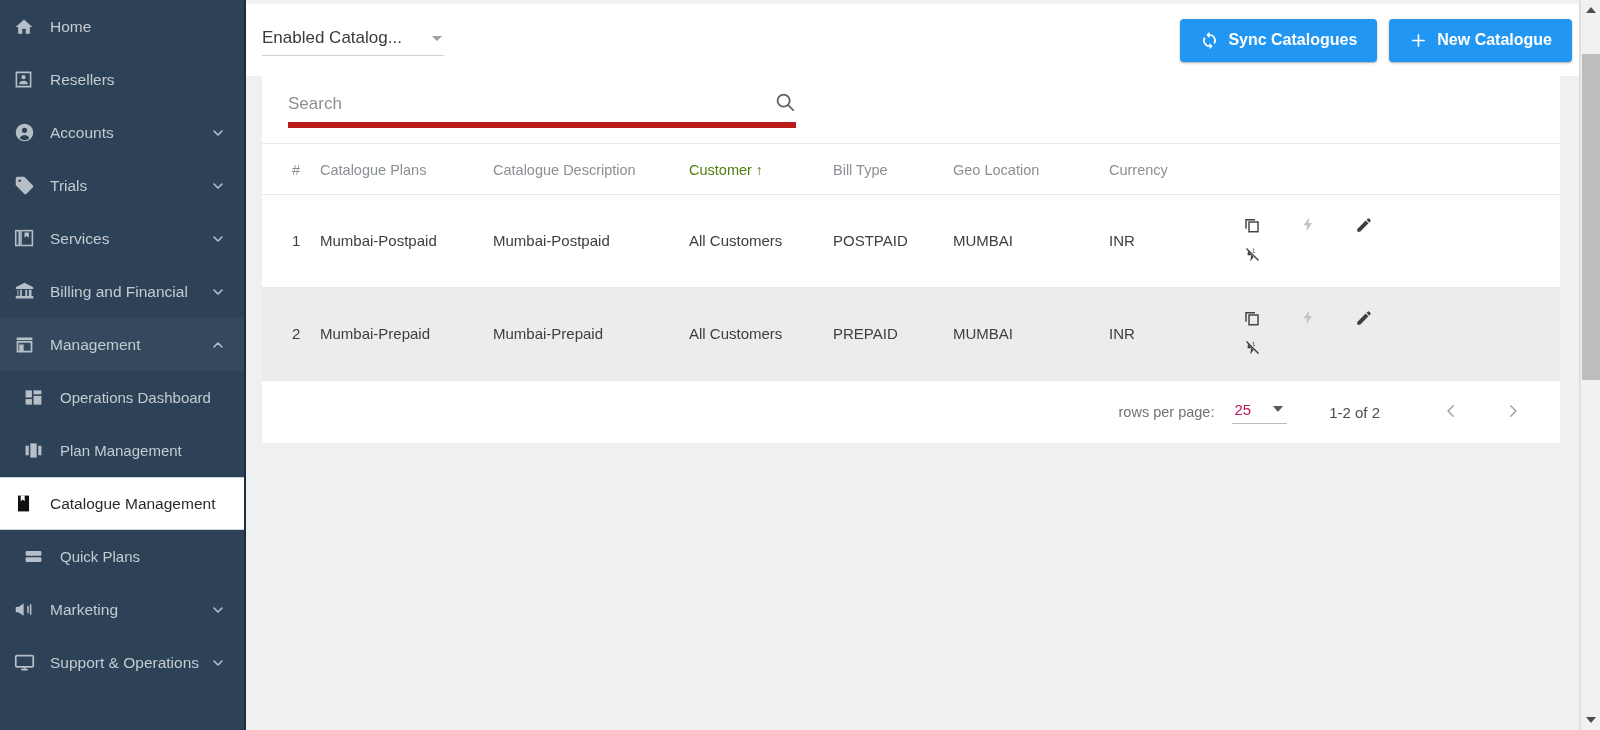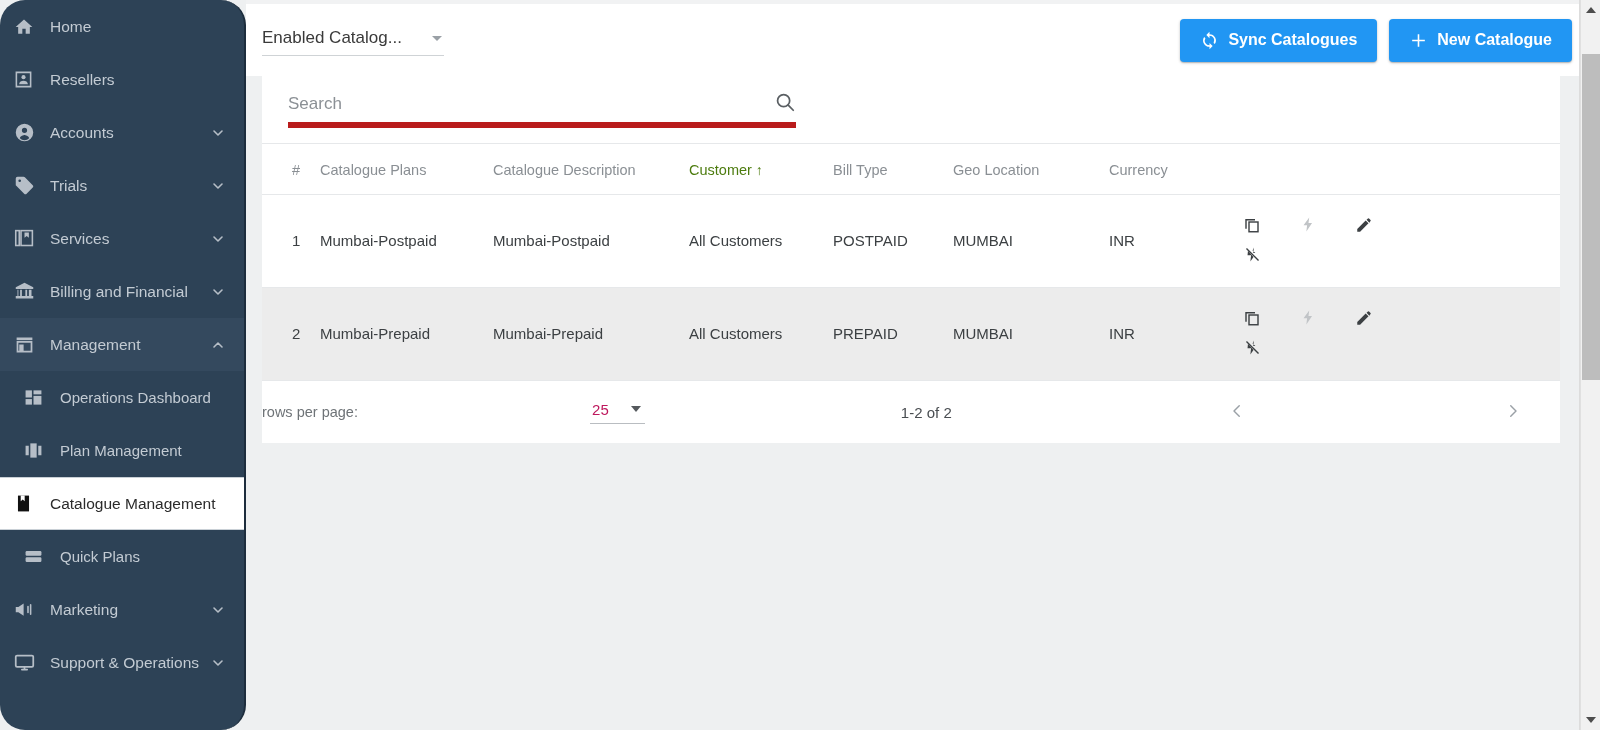--- a/index.html
+++ b/index.html
@@ -11,21 +11,20 @@
   }
   .app { position: relative; width: 1600px; height: 730px; display: flex; }
 
   
   .sidebar {
     width: 246px; min-width: 246px; height: 730px;
     background: #2d4256;
     border-right: 2px solid #1d2d3d;
     overflow: hidden;
     position: relative;
-    border-radius: 25px;
   }
   .nav-item {
     display: flex; align-items: center;
     height: 53px;
     padding: 0 18px 0 14px;
     color: #c3cbd3;
     font-size: 15.5px;
     cursor: pointer;
     position: relative;
   }
@@ -170,21 +169,21 @@
     background: none; border: none; cursor: pointer;
     width: 22px; height: 30px;
     display: flex; align-items: center; justify-content: center;
     padding: 0; color: #3c4043;
   }
   .act-btn.muted { color: #c1c4c7; }
   .act-row2 { width: 100%; height: 30px; display: flex; }
 
   .pager {
     height: 62px; display: flex; align-items: center;
-    justify-content: space-between; padding-right: 30px; gap: 0;
+    justify-content: flex-end; padding-right: 30px; gap: 0;
     background: #ffffff;
   }
   .pager-lbl { font-size: 14.5px; color: #6e7377; margin-right: 18px; }
   .rpp {
     display: flex; align-items: center; cursor: pointer;
     border-bottom: 1px solid #b9bdc1;
     padding: 0 4px 5px 2px; margin-right: 42px;
   }
   .rpp-val { font-size: 15px; color: #be185d; margin-right: 22px; }
   .caret-down2 {

